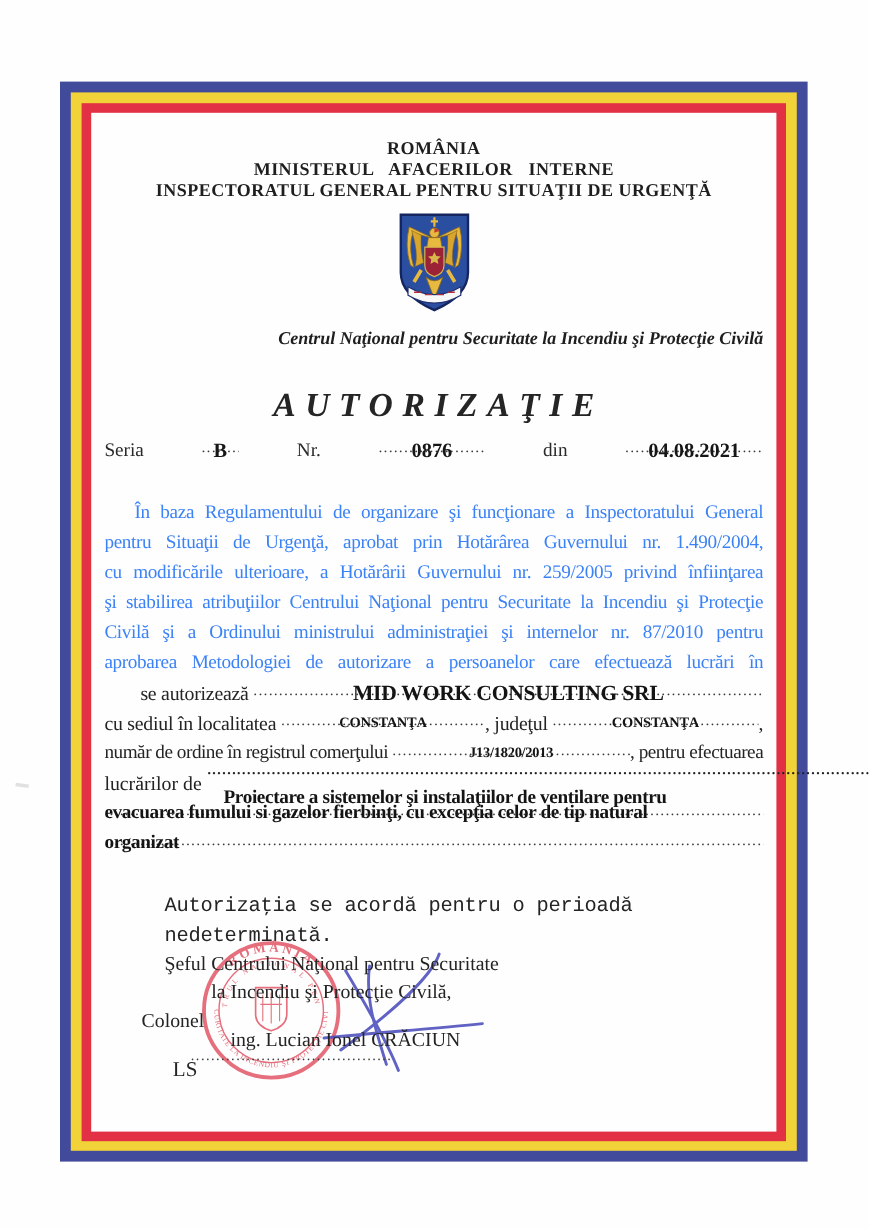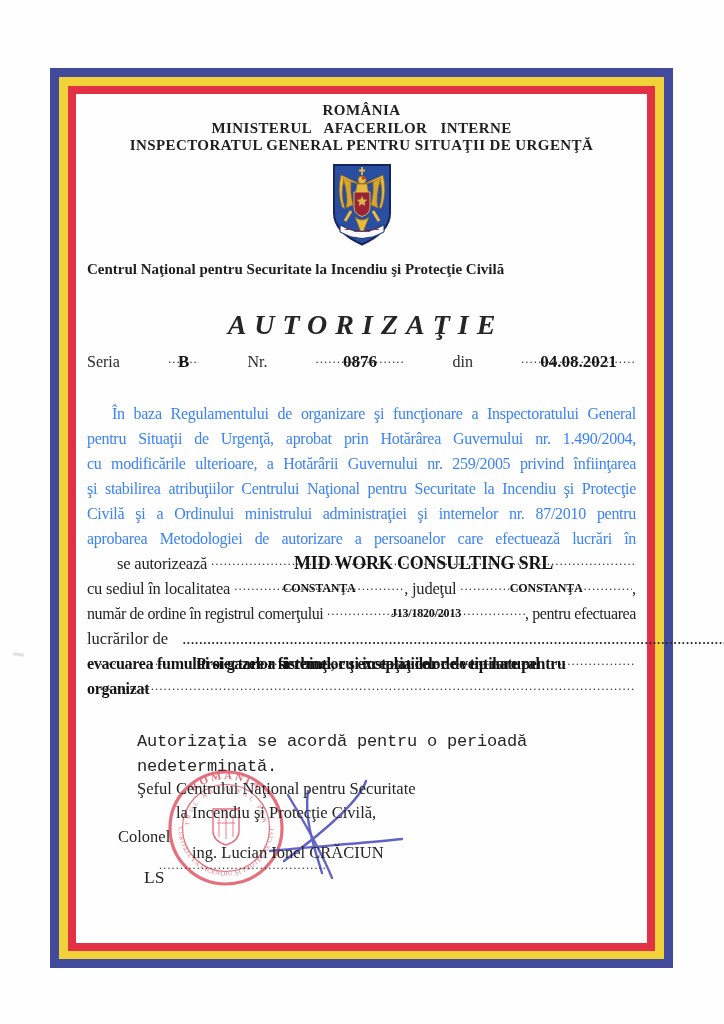--- a/index.html
+++ b/index.html
@@ -5,27 +5,27 @@
   html,body{margin:0;padding:0;background:#ffffff;}
   .page{position:relative;width:724px;height:1024px;background:#fefefe;overflow:hidden;
         font-family:"Liberation Serif","DejaVu Serif",serif;color:#222;}
   .scan-artifact{position:absolute;left:13px;top:653px;width:11px;height:3px;
         background:#d9d9d9;transform:rotate(8deg);opacity:.8;}
   .frame-blue{position:absolute;left:50px;top:68px;width:623px;height:900px;
         background:#414a9b;padding:0;box-sizing:border-box;}
   .frame-yellow{position:absolute;left:9px;top:9px;right:9px;bottom:9px;background:#f2d239;}
   .frame-red{position:absolute;left:9px;top:9px;right:9px;bottom:8px;background:#e23144;}
   .content{position:absolute;left:8px;top:8px;right:8px;bottom:8px;background:#fefefe;
-        padding:8px 11px 0 11px;box-sizing:border-box;}
+        padding:22px 11px 0 11px;box-sizing:border-box;}
 
   .hdr{ text-align:center;font-weight:bold;color:#1e1e1e;}
   .hdr-line{font-size:15px;line-height:17.5px;letter-spacing:.4px;}
   .hdr-line.ws{word-spacing:9px;}
   .coat{display:block;margin:8px auto 0 auto;}
-  .org-line{margin-top:12px;text-align:left;font-weight:bold;font-size:15px;line-height:20px;color:#1e1e1e;}
+  .org-line{margin-top:12px;text-align:right;font-weight:bold;font-size:15px;line-height:20px;color:#1e1e1e;font-style:italic;}
 
   .doc-title{margin-top:30px;text-align:center;font-weight:bold;font-size:28px;line-height:32px;
         letter-spacing:8px;padding-left:8px;color:#252525;font-style:italic;}
   .seria-line{margin-top:8px;display:flex;justify-content:center;align-items:center;
         font-size:16px;line-height:26px;color:#2a2a2a;gap:44px;}
   .seria-line .lbl{white-space:pre;}
   .sleader{position:relative;display:inline-block;overflow:hidden;vertical-align:baseline;}
   .sleader .val{position:relative;z-index:1;display:block;text-align:center;font-weight:bold;
         font-size:17px;color:#161616;white-space:nowrap;}
   .sleader .dots,.leader .dots,.wline .dots{position:absolute;left:0;right:0;bottom:3px;
@@ -44,21 +44,21 @@
   .leader{position:relative;flex:1 1 auto;overflow:hidden;align-self:stretch;}
   .leader.fixed{flex:0 0 170px;}
   .leader .val{position:relative;z-index:1;display:block;text-align:center;font-weight:bold;
         font-size:12px;color:#141414;white-space:nowrap;line-height:25px;}
   .leader .val.big{font-size:18px;}
   .fline .tight{font-size:16px;letter-spacing:-.4px;}
 
   .wline{position:relative;height:25px;line-height:25px;}
   .wtext{position:relative;z-index:1;font-weight:bold;font-size:16px;letter-spacing:-.3px;
         color:#141414;white-space:nowrap;}
-  .wflex{display:flex;align-items:flex-start;height:25px;line-height:25px;font-size:16.5px;gap:10px;}
+  .wflex{display:flex;align-items:center;height:25px;line-height:25px;font-size:16.5px;}
   .wflex .lbl{white-space:pre;flex:0 0 auto;}
   .wleader{position:relative;flex:1 1 auto;overflow:visible;}
   .wleader .wtext{display:block;padding-left:14px;}
 
   .closing{margin-top:28px;height:25px;line-height:25px;font-size:17px;letter-spacing:-.2px;
         padding-left:50px;color:#242424;font-family:Liberation Mono, monospace;}
 
   .sig{position:relative;margin-top:11px;height:140px;font-size:16.5px;color:#242424;}
   .sig .abs{position:absolute;white-space:nowrap;}
   .sig-dots{font-size:12px;letter-spacing:1.2px;color:#3a3a3a;}

